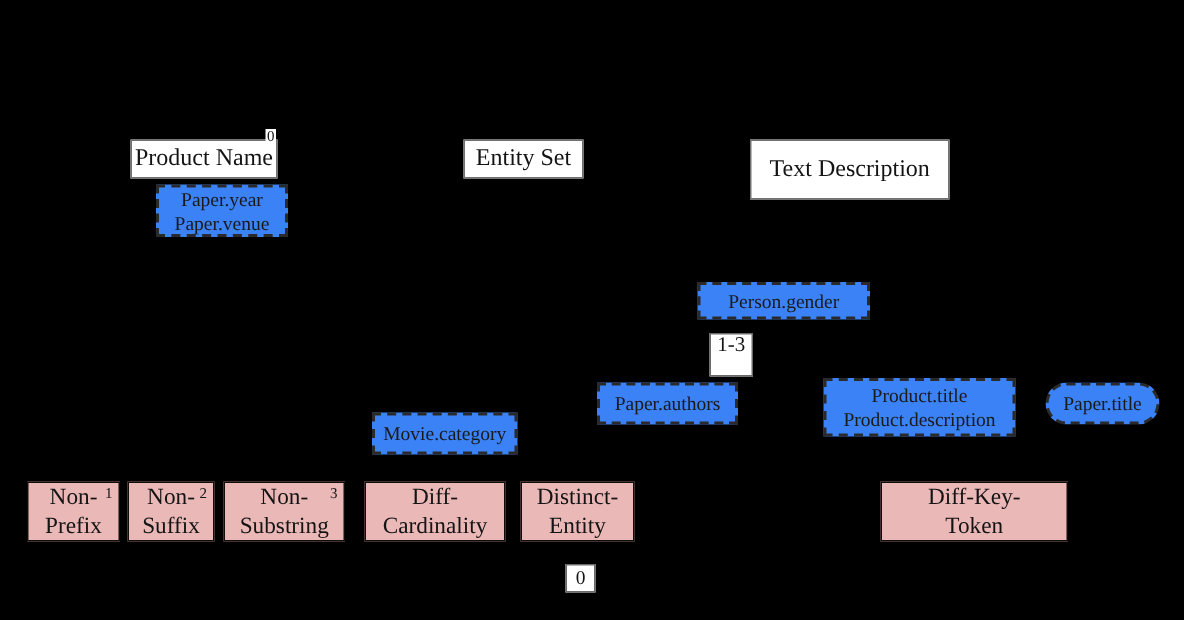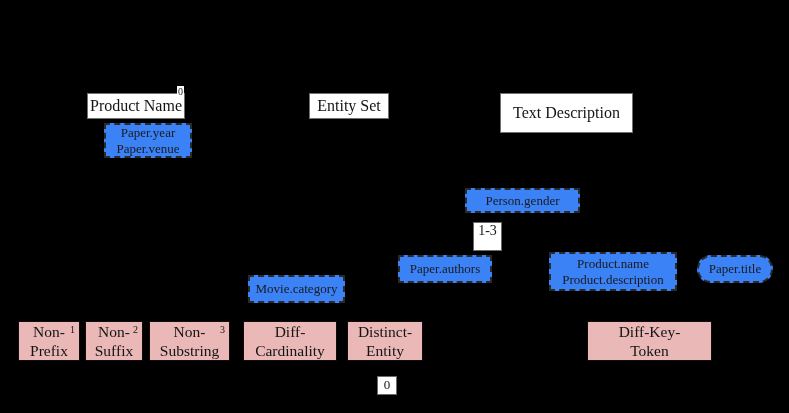--- a/index.html
+++ b/index.html
@@ -104,21 +104,21 @@
 
   <div class="box example" style="left:248px; top:255px; width:97px; height:28px;margin-top:20px;">
     <div>Movie.category</div>
   </div>
 
   <div class="box example" style="left:357px; top:255px; width:94px; height:28px;margin-left:41px;">
     <div>Paper.authors</div>
   </div>
 
   <div class="box example" style="left:549px; top:252px; width:128px; height:39px;">
-    <div>Product.name</div>
+    <div>Product.title</div>
     <div>Product.description</div>
   </div>
 
   <div class="box example" style="left:697px; top:255px; width:76px; height:28px;border-radius:14px;">
     <div>Paper.title</div>
   </div>
 
   <div class="box value-node" style="left:473px; top:222px; width:29px; height:29px;">
     <span>1-3</span>
   </div>

